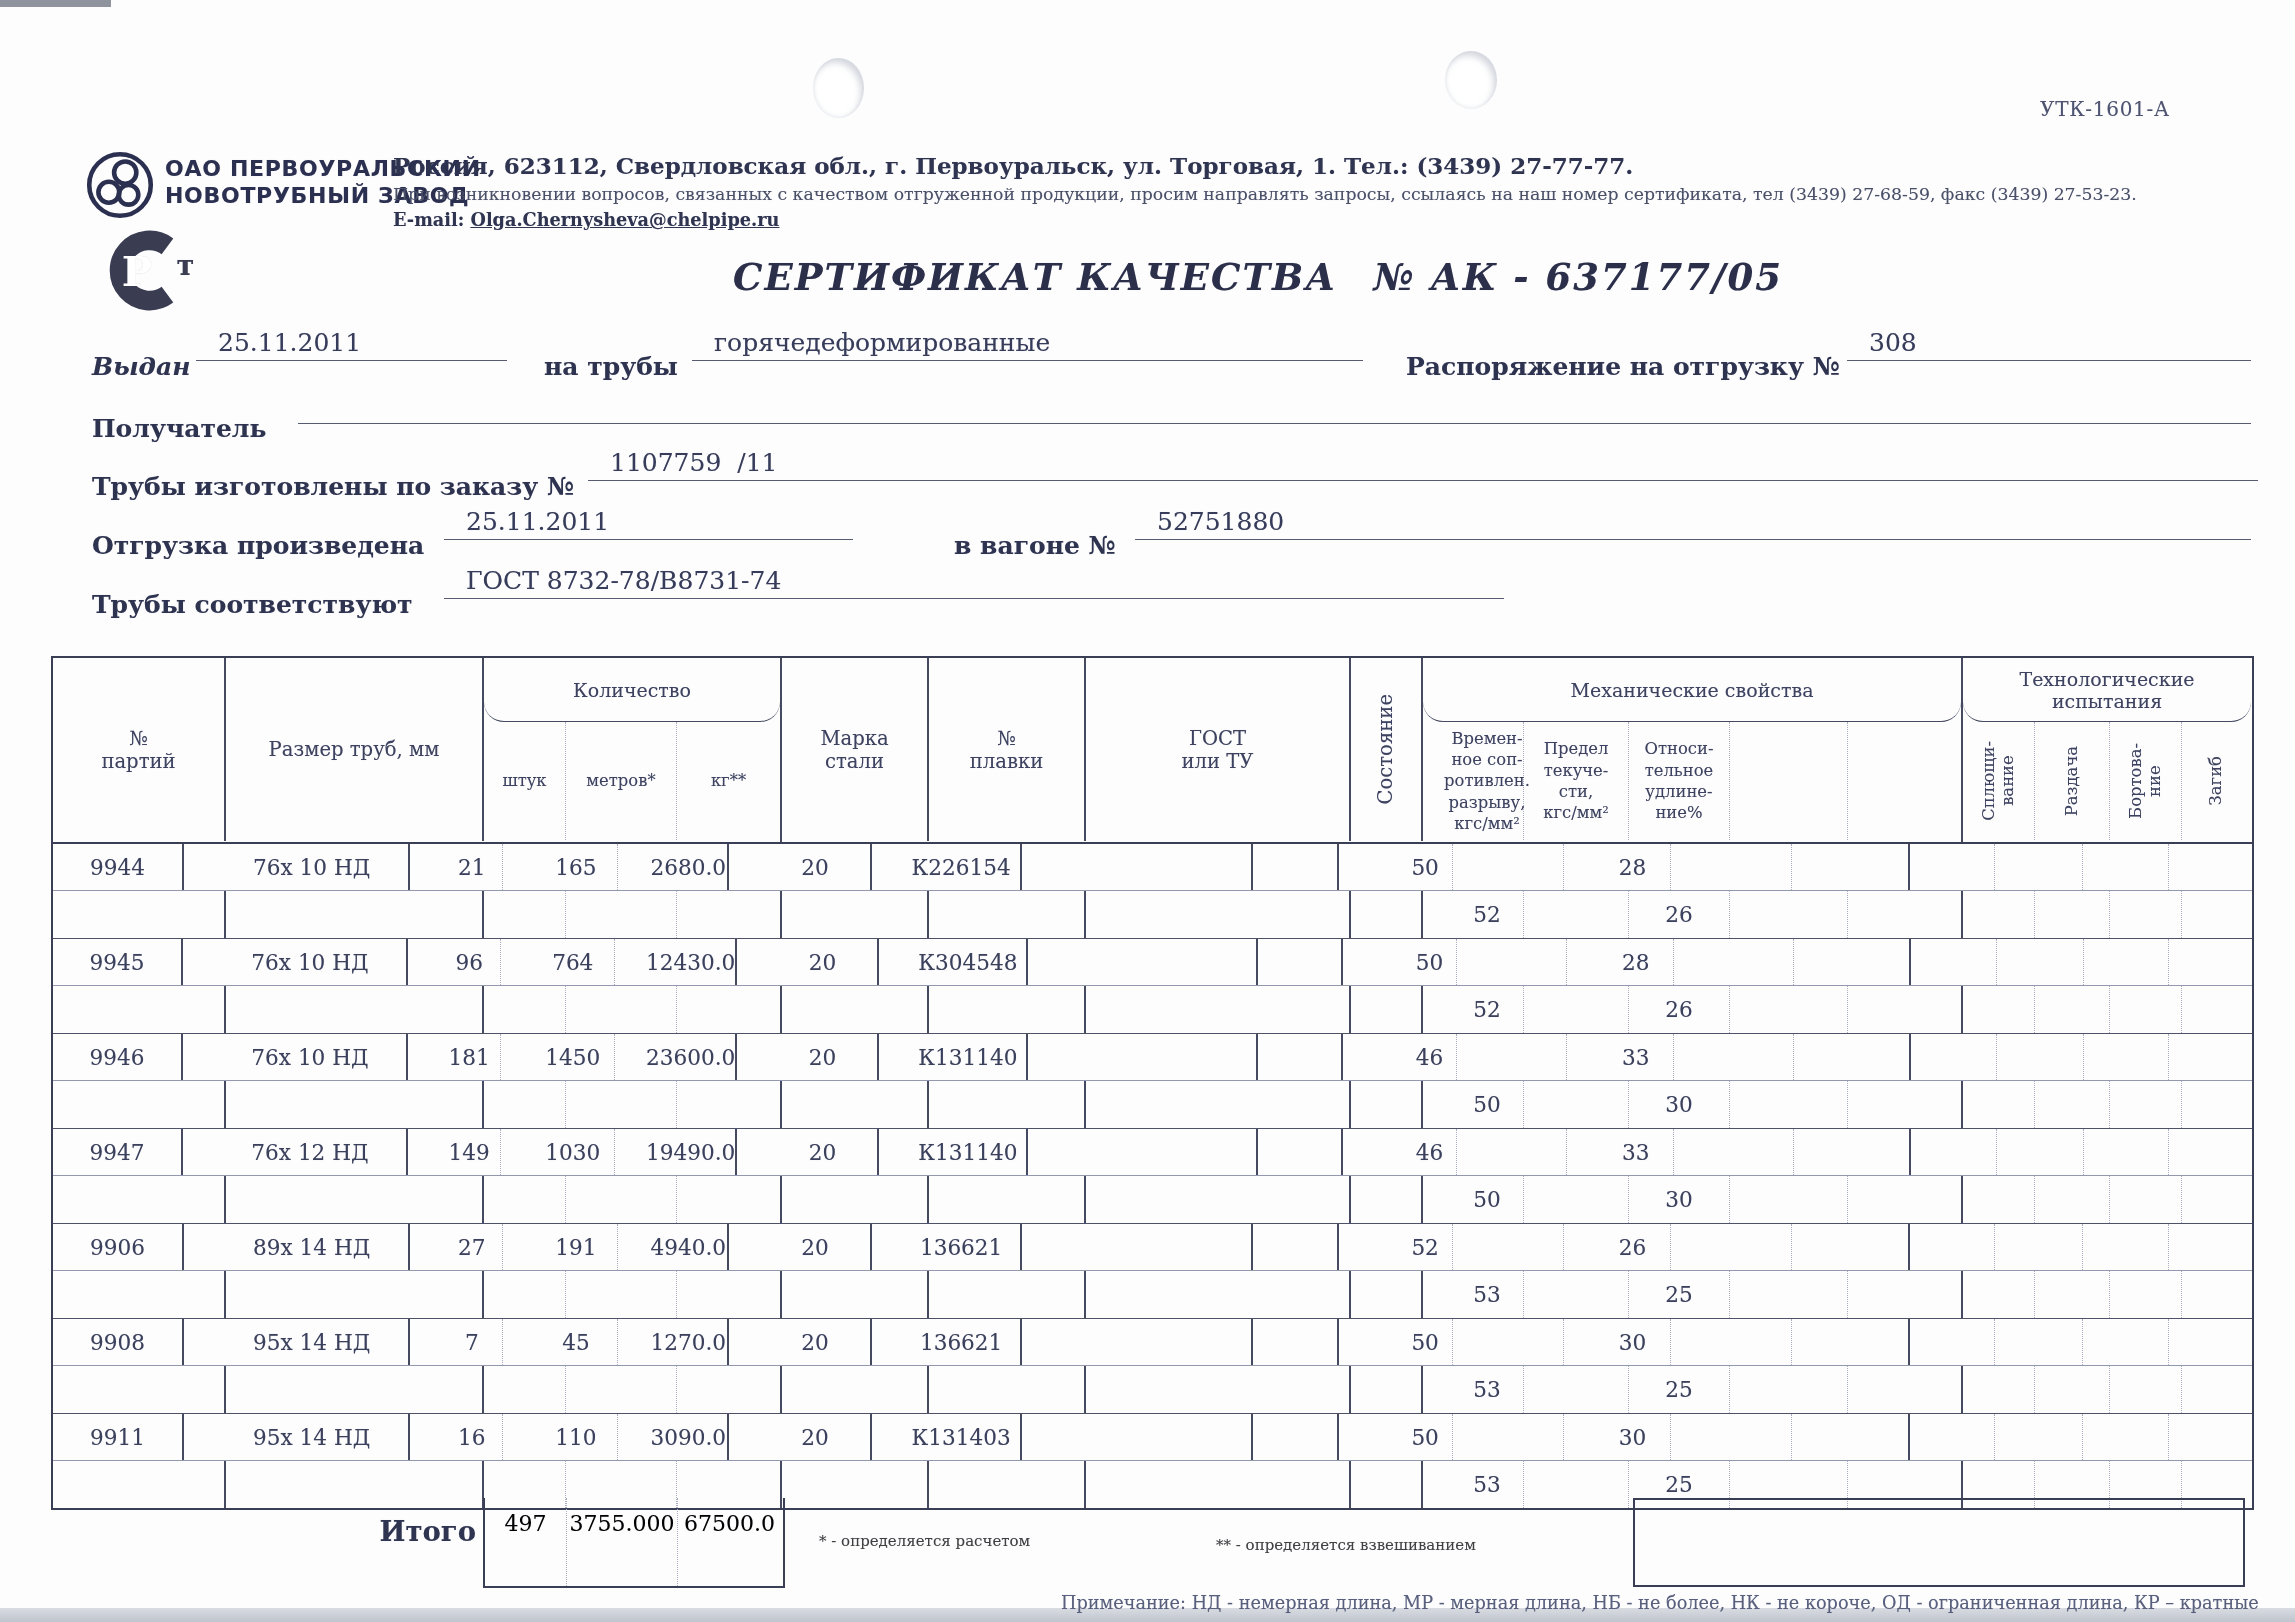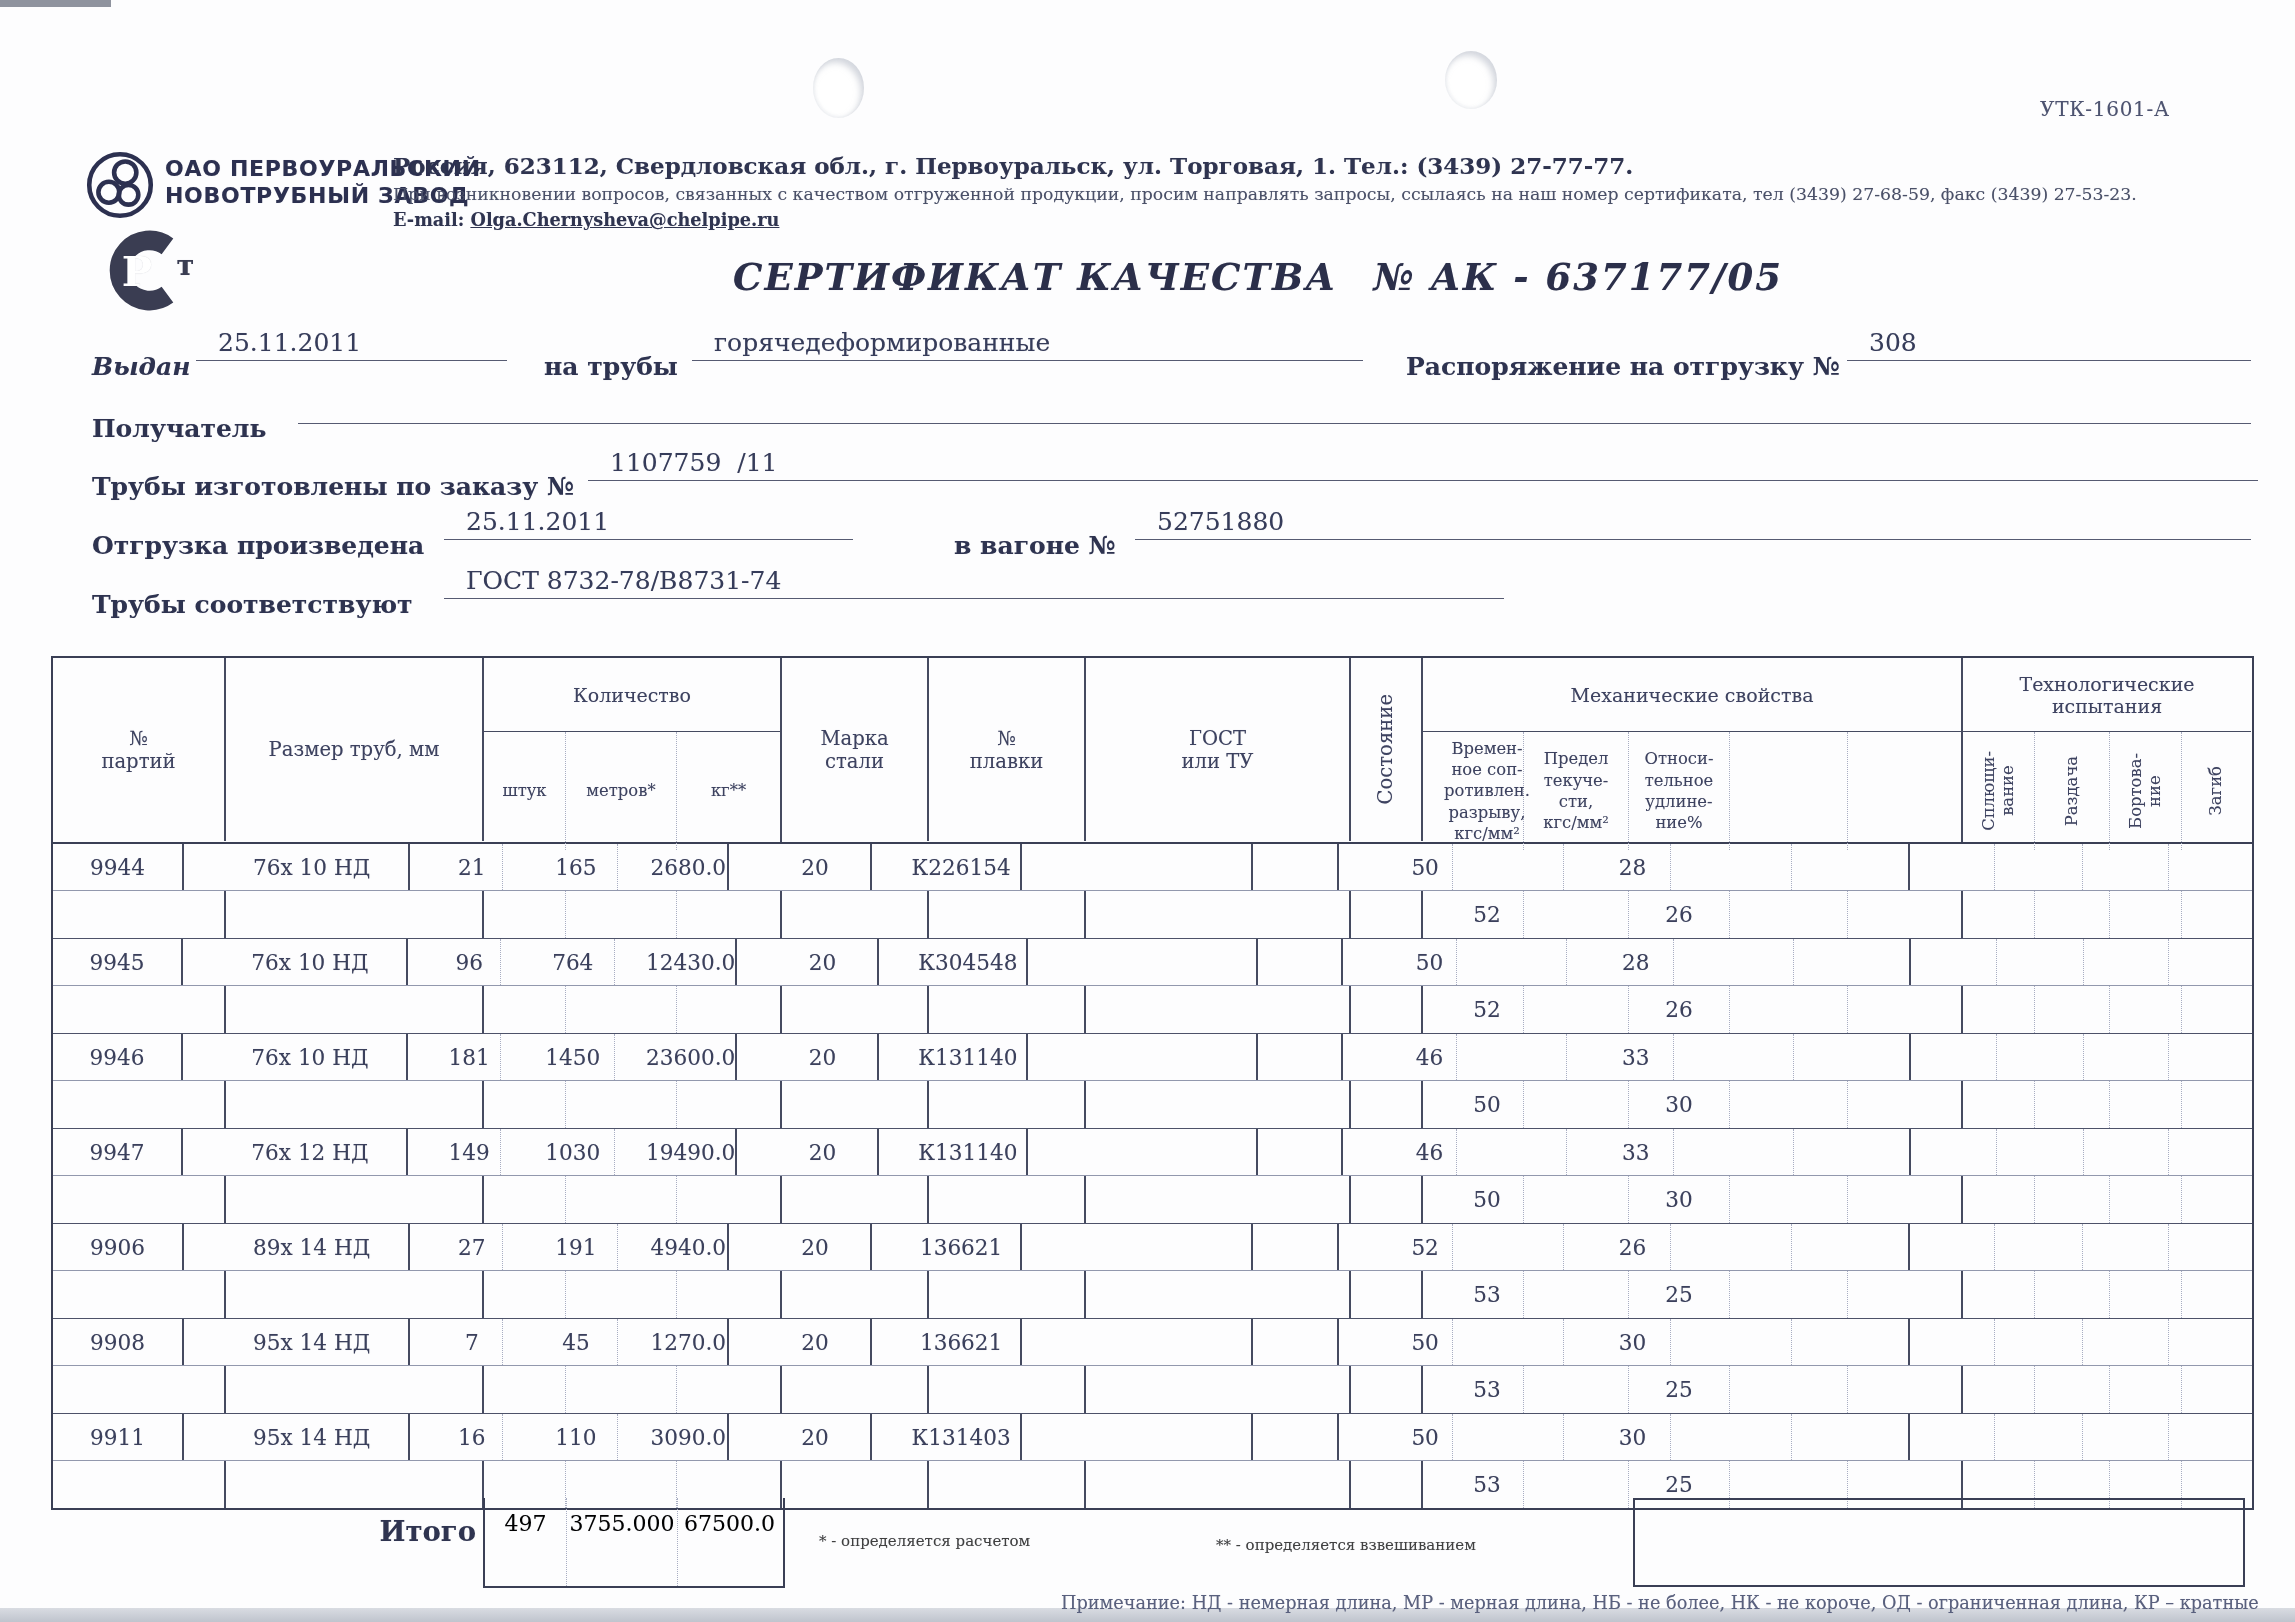--- a/index.html
+++ b/index.html
@@ -36,22 +36,22 @@
   .fline{position:absolute;height:39px;border-bottom:1.3px solid #565b72;
         display:flex;align-items:flex-end;padding:0 0 2.6px 22px;font-size:25px;
         color:#363c5a;white-space:pre;box-sizing:border-box;}
   
   .tbl{left:51px;top:656px;width:2203px;border:2px solid #3a3f55;box-sizing:border-box;background:transparent;}
   .thead{display:flex;height:186px;border-bottom:2px solid #3a3f55;box-sizing:border-box;}
   .hcell,.cell{box-sizing:border-box;}
   .hfull{height:183px;display:flex;align-items:center;justify-content:center;text-align:center;
         font-size:19.6px;white-space:pre-line;color:#3d4260;}
   .hgroup{box-sizing:border-box;}
-  .hband{height:74px;border-bottom:1.3px solid #454a60;display:flex;align-items:center;justify-content:center;
-        font-size:19px;text-align:center;white-space:pre-line;box-sizing:border-box;color:#3d4260;}
+  .hband{height:64px;border-bottom:1.3px solid #454a60;display:flex;align-items:center;justify-content:center;
+        font-size:19px;text-align:center;white-space:pre-line;box-sizing:border-box;color:#3d4260;border-radius:20px;}
   .hsub{display:flex;height:118px;}
   .hsub .hcell{display:flex;align-items:center;justify-content:center;text-align:center;
         font-size:16.4px;white-space:pre-line;color:#3d4260;line-height:1.3;}
   .vert{writing-mode:vertical-rl;transform:rotate(180deg);line-height:1.15;}
   .g455{width:298px;border-right:2px solid #454a60;}
   .g825{width:540px;border-right:2px solid #454a60;}
   .g440{width:288px;}
   .c1{width:173px;}.c2{width:258px;}.c3{width:82px;}.c4{width:111px;}.c5{width:105px;}
   .c6{width:147px;}.c7{width:157px;}.c8{width:265px;}.c9{width:72px;}
   .c10{width:101px;padding-left:28px;}.c11{width:105px;}.c12{width:101px;}.c13{width:118px;}.c14{width:115px;}

